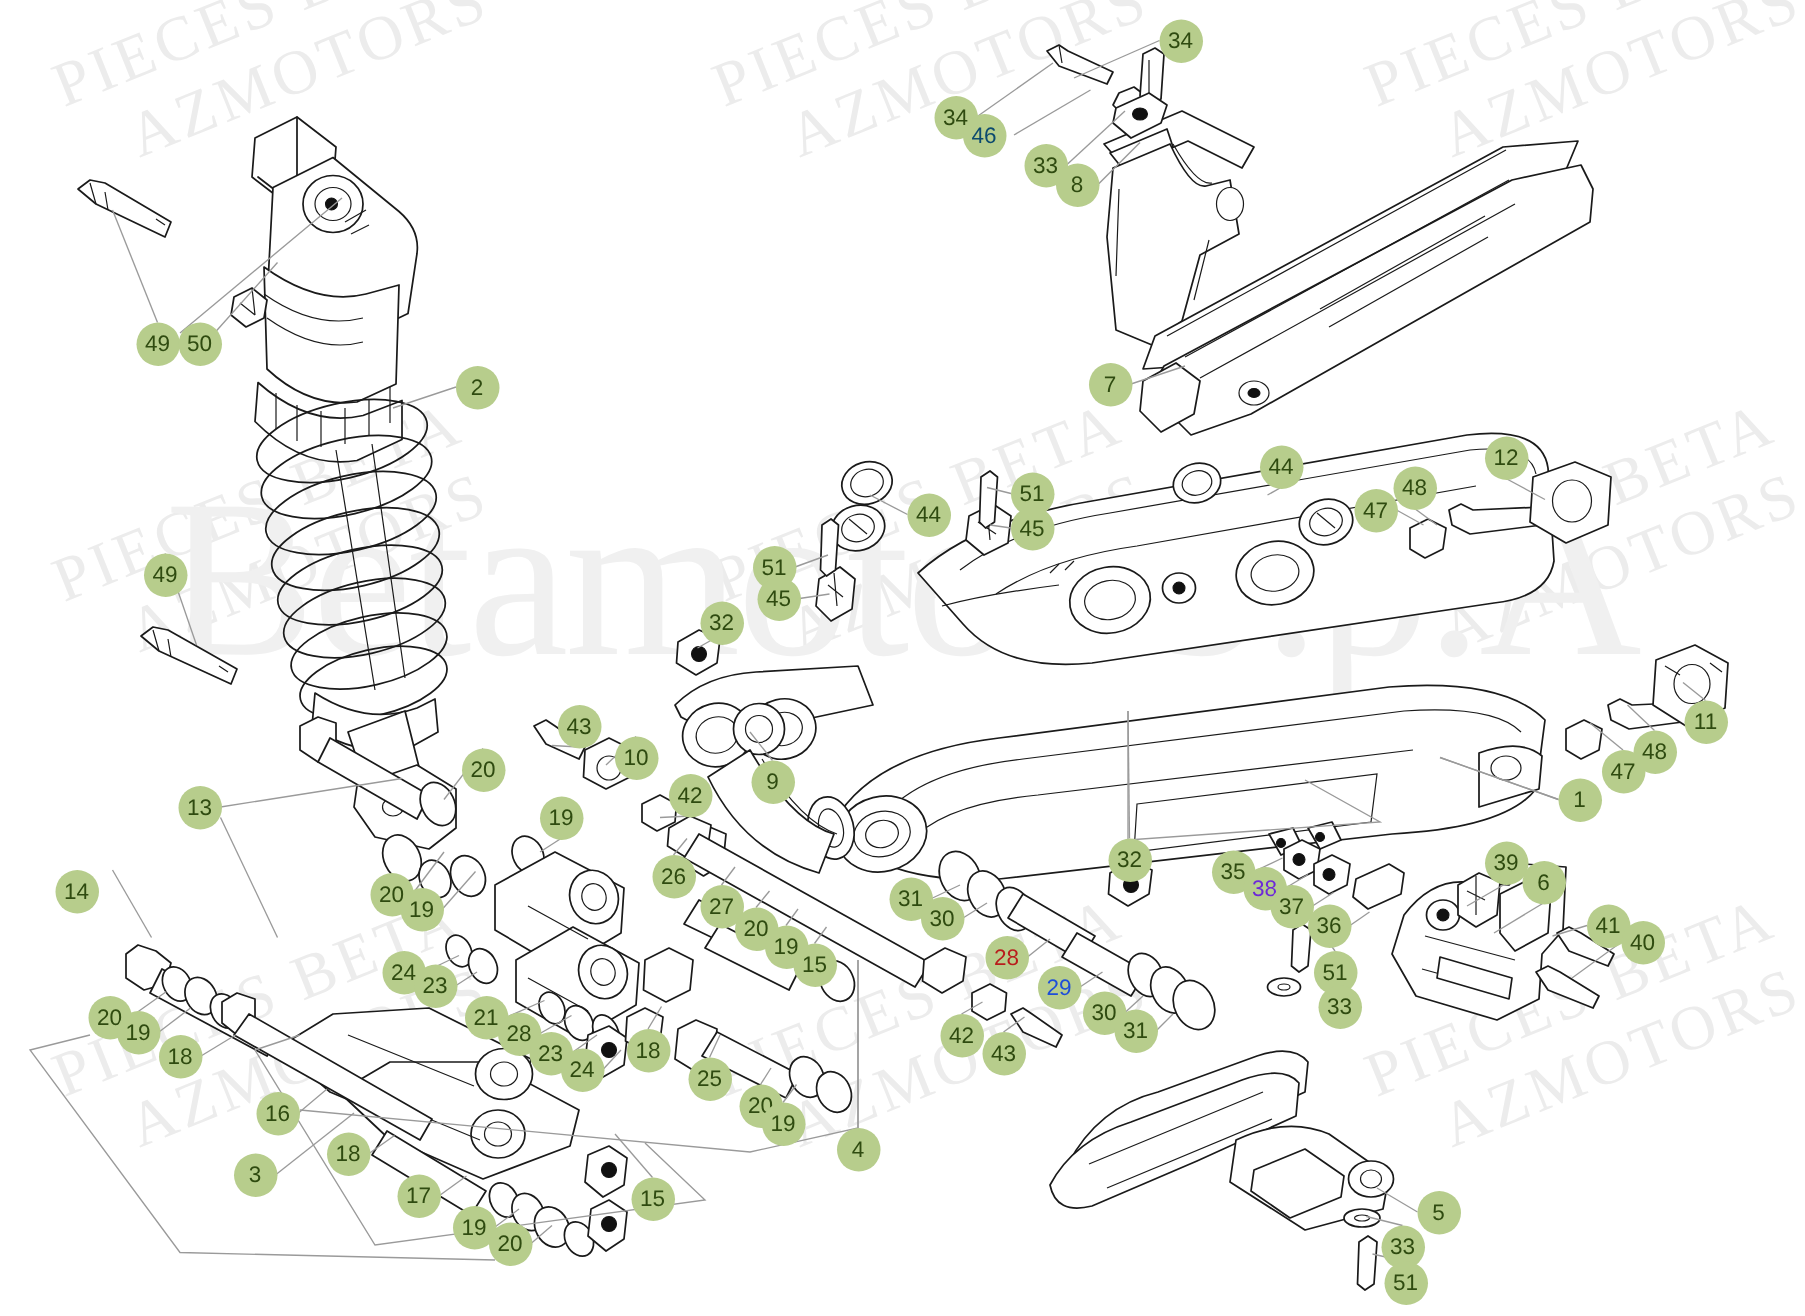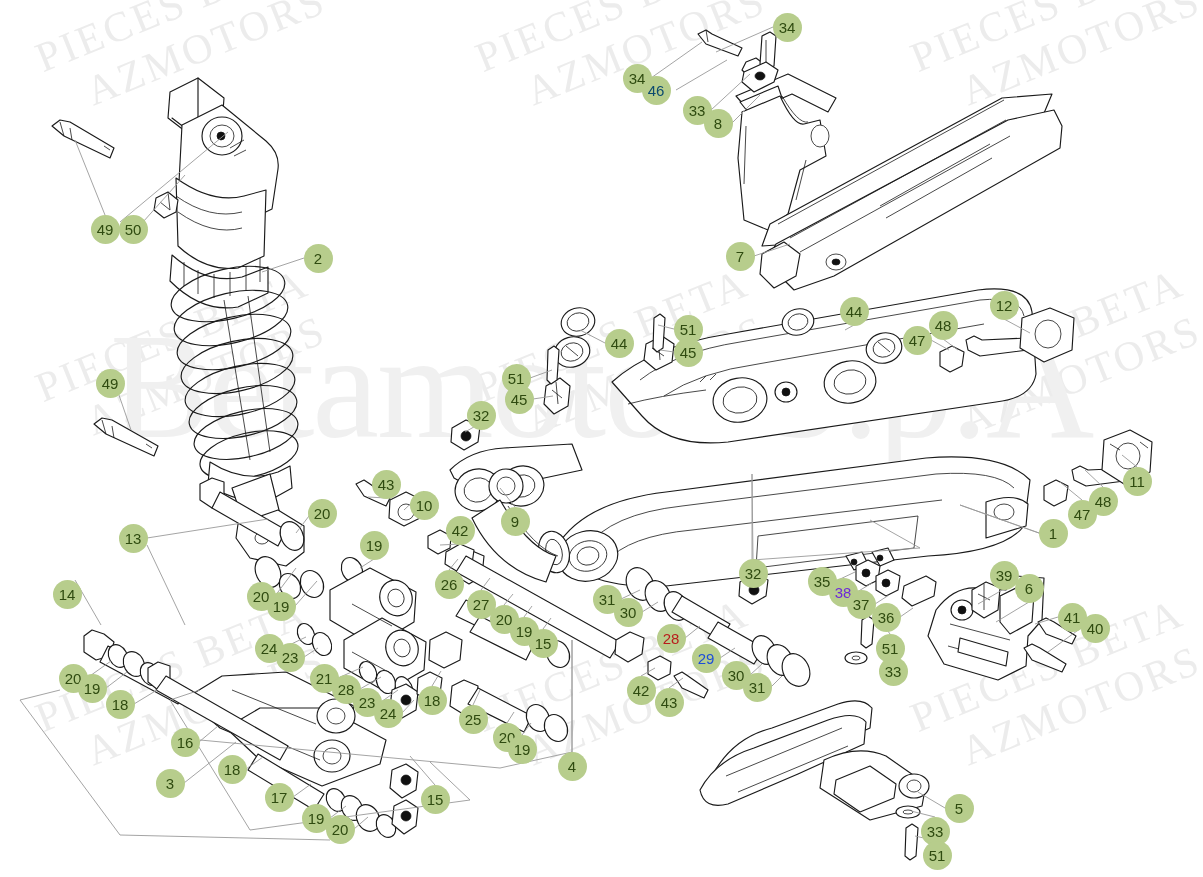--- a/index.html
+++ b/index.html
@@ -501,21 +501,21 @@
       <polyline points="752,474 752,560 920,548 870,520"></polyline>
       <polyline points="1039,533 960,505"></polyline>
     </svg>
 
   <div id="callout-layer">
       <div class="callout" style="left: 105px; top: 229px; background: rgb(183, 205, 140); color: rgb(47, 75, 16);">49</div>
       <div class="callout" style="left: 133px; top: 229px; background: rgb(183, 205, 140); color: rgb(47, 75, 16);">50</div>
       <div class="callout" style="left: 318px; top: 258px; background: rgb(183, 205, 140); color: rgb(47, 75, 16);">2</div>
       <div class="callout" style="left: 110px; top: 383px; background: rgb(183, 205, 140); color: rgb(47, 75, 16);">49</div>
       <div class="callout" style="left: 133px; top: 538px; background: rgb(183, 205, 140); color: rgb(47, 75, 16);">13</div>
-      <div class="callout" style="left: 67px; top: 594px; background: rgb(183, 205, 140); color: rgb(47, 75, 16);">14</div>
+      <div class="callout" style="left: 51px; top: 594px; background: rgb(183, 205, 140); color: rgb(47, 75, 16);">14</div>
       <div class="callout" style="left: 322px; top: 513px; background: rgb(183, 205, 140); color: rgb(47, 75, 16);">20</div>
       <div class="callout" style="left: 386px; top: 484px; background: rgb(183, 205, 140); color: rgb(47, 75, 16);">43</div>
       <div class="callout" style="left: 424px; top: 505px; background: rgb(183, 205, 140); color: rgb(47, 75, 16);">10</div>
       <div class="callout" style="left: 460px; top: 530px; background: rgb(183, 205, 140); color: rgb(47, 75, 16);">42</div>
       <div class="callout" style="left: 515px; top: 521px; background: rgb(183, 205, 140); color: rgb(47, 75, 16);">9</div>
       <div class="callout" style="left: 374px; top: 545px; background: rgb(183, 205, 140); color: rgb(47, 75, 16);">19</div>
       <div class="callout" style="left: 261px; top: 596px; background: rgb(183, 205, 140); color: rgb(47, 75, 16);">20</div>
       <div class="callout" style="left: 281px; top: 606px; background: rgb(183, 205, 140); color: rgb(47, 75, 16);">19</div>
       <div class="callout" style="left: 269px; top: 648px; background: rgb(183, 205, 140); color: rgb(47, 75, 16);">24</div>
       <div class="callout" style="left: 290px; top: 657px; background: rgb(183, 205, 140); color: rgb(47, 75, 16);">23</div>

